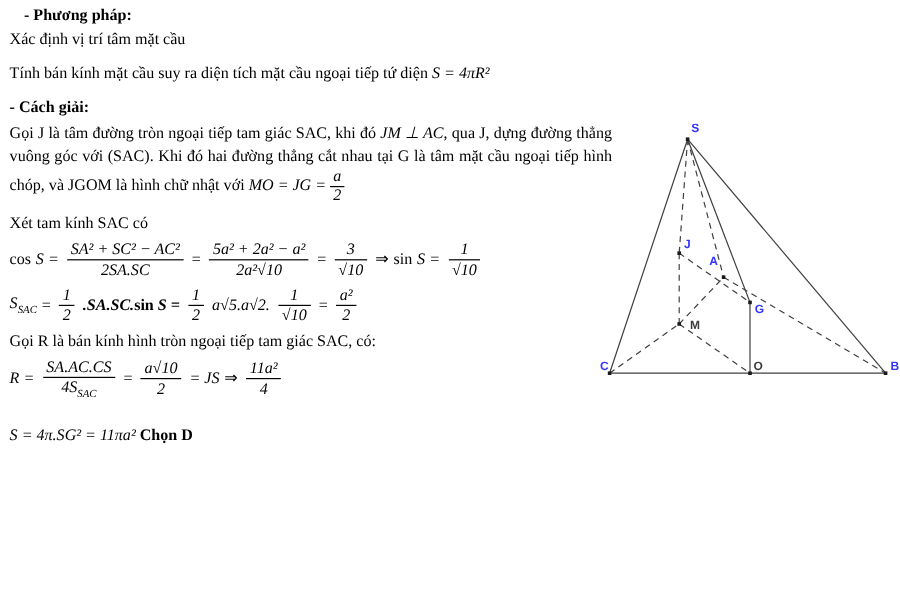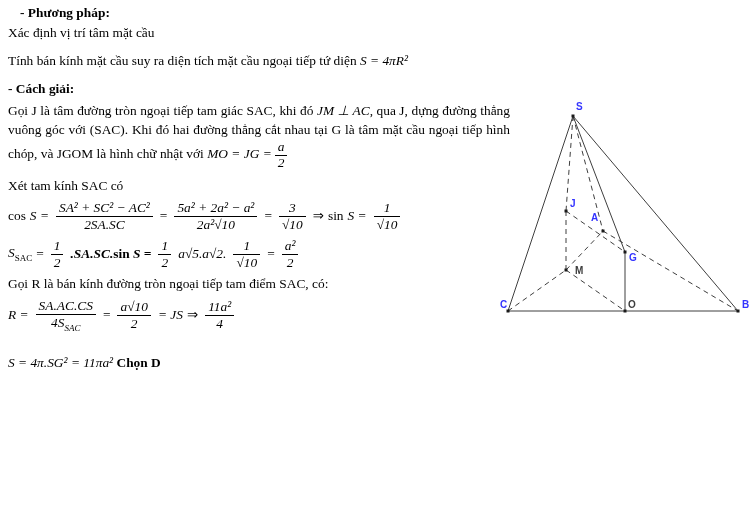--- a/index.html
+++ b/index.html
@@ -10,21 +10,21 @@
   }
   .content { position:absolute; left:8px; top:2px; width:502px; }
   .h-method { font-weight:bold; margin:3px 0 3px 12px; }
   .h-solution { font-weight:bold; margin:11px 0 4px 0; }
   .plain { margin:3px 0; line-height:18px; }
   .spaced { margin:10px 0 9px 0; line-height:18px; }
   .para { text-align:justify; line-height:19px; margin:2px 0 0 0; }
   .it { font-style:italic; }
   .up { font-style:normal; }
   .math-inline { font-style:italic; white-space:nowrap; }
-  sub { font-size:9px; }
+  sub { font-size:9px; font-style:italic; }
   .frac { display:inline-block; vertical-align:middle; text-align:center; margin:1px 3px; line-height:1.1; }
   .frac > span { display:block; padding:0 3px; }
   .frac .den { border-top:1px solid #000; }
   .eq { display:flex; align-items:center; gap:4px; margin:4px 0; flex-wrap:nowrap; }
   .eq .frac { line-height:1.15; }
   .bold { font-weight:bold; font-style:normal; }
   .diagram { position:absolute; left:500px; top:88px; width:250px; height:250px; }
   .diagram text { font-family:"Liberation Sans", sans-serif; font-size:10px; font-weight:bold; }
   .lbl-blue { fill:#3434ff; }
   .lbl-dark { fill:#3d3d3d; }
@@ -100,21 +100,21 @@
         <span class="num">1</span>
         <span class="den">√10</span>
       </span>
     <span>=</span>
     <span class="frac it">
         <span class="num">a²</span>
         <span class="den">2</span>
       </span>
   </div>
 
-  <div class="plain">Gọi R là bán kính đường tròn ngoại tiếp tam điểm SAC, có:</div>
+  <div class="plain">Gọi R là bán kính hình tròn ngoại tiếp tam giác SAC, có:</div>
 
   <div class="eq">
     <span class="it">R =</span>
     <span class="frac it">
         <span class="num">SA.AC.CS</span>
         <span class="den"><span>4S</span><sub>SAC</sub></span>
       </span>
     <span>=</span>
     <span class="frac it">
         <span class="num">a√10</span>

